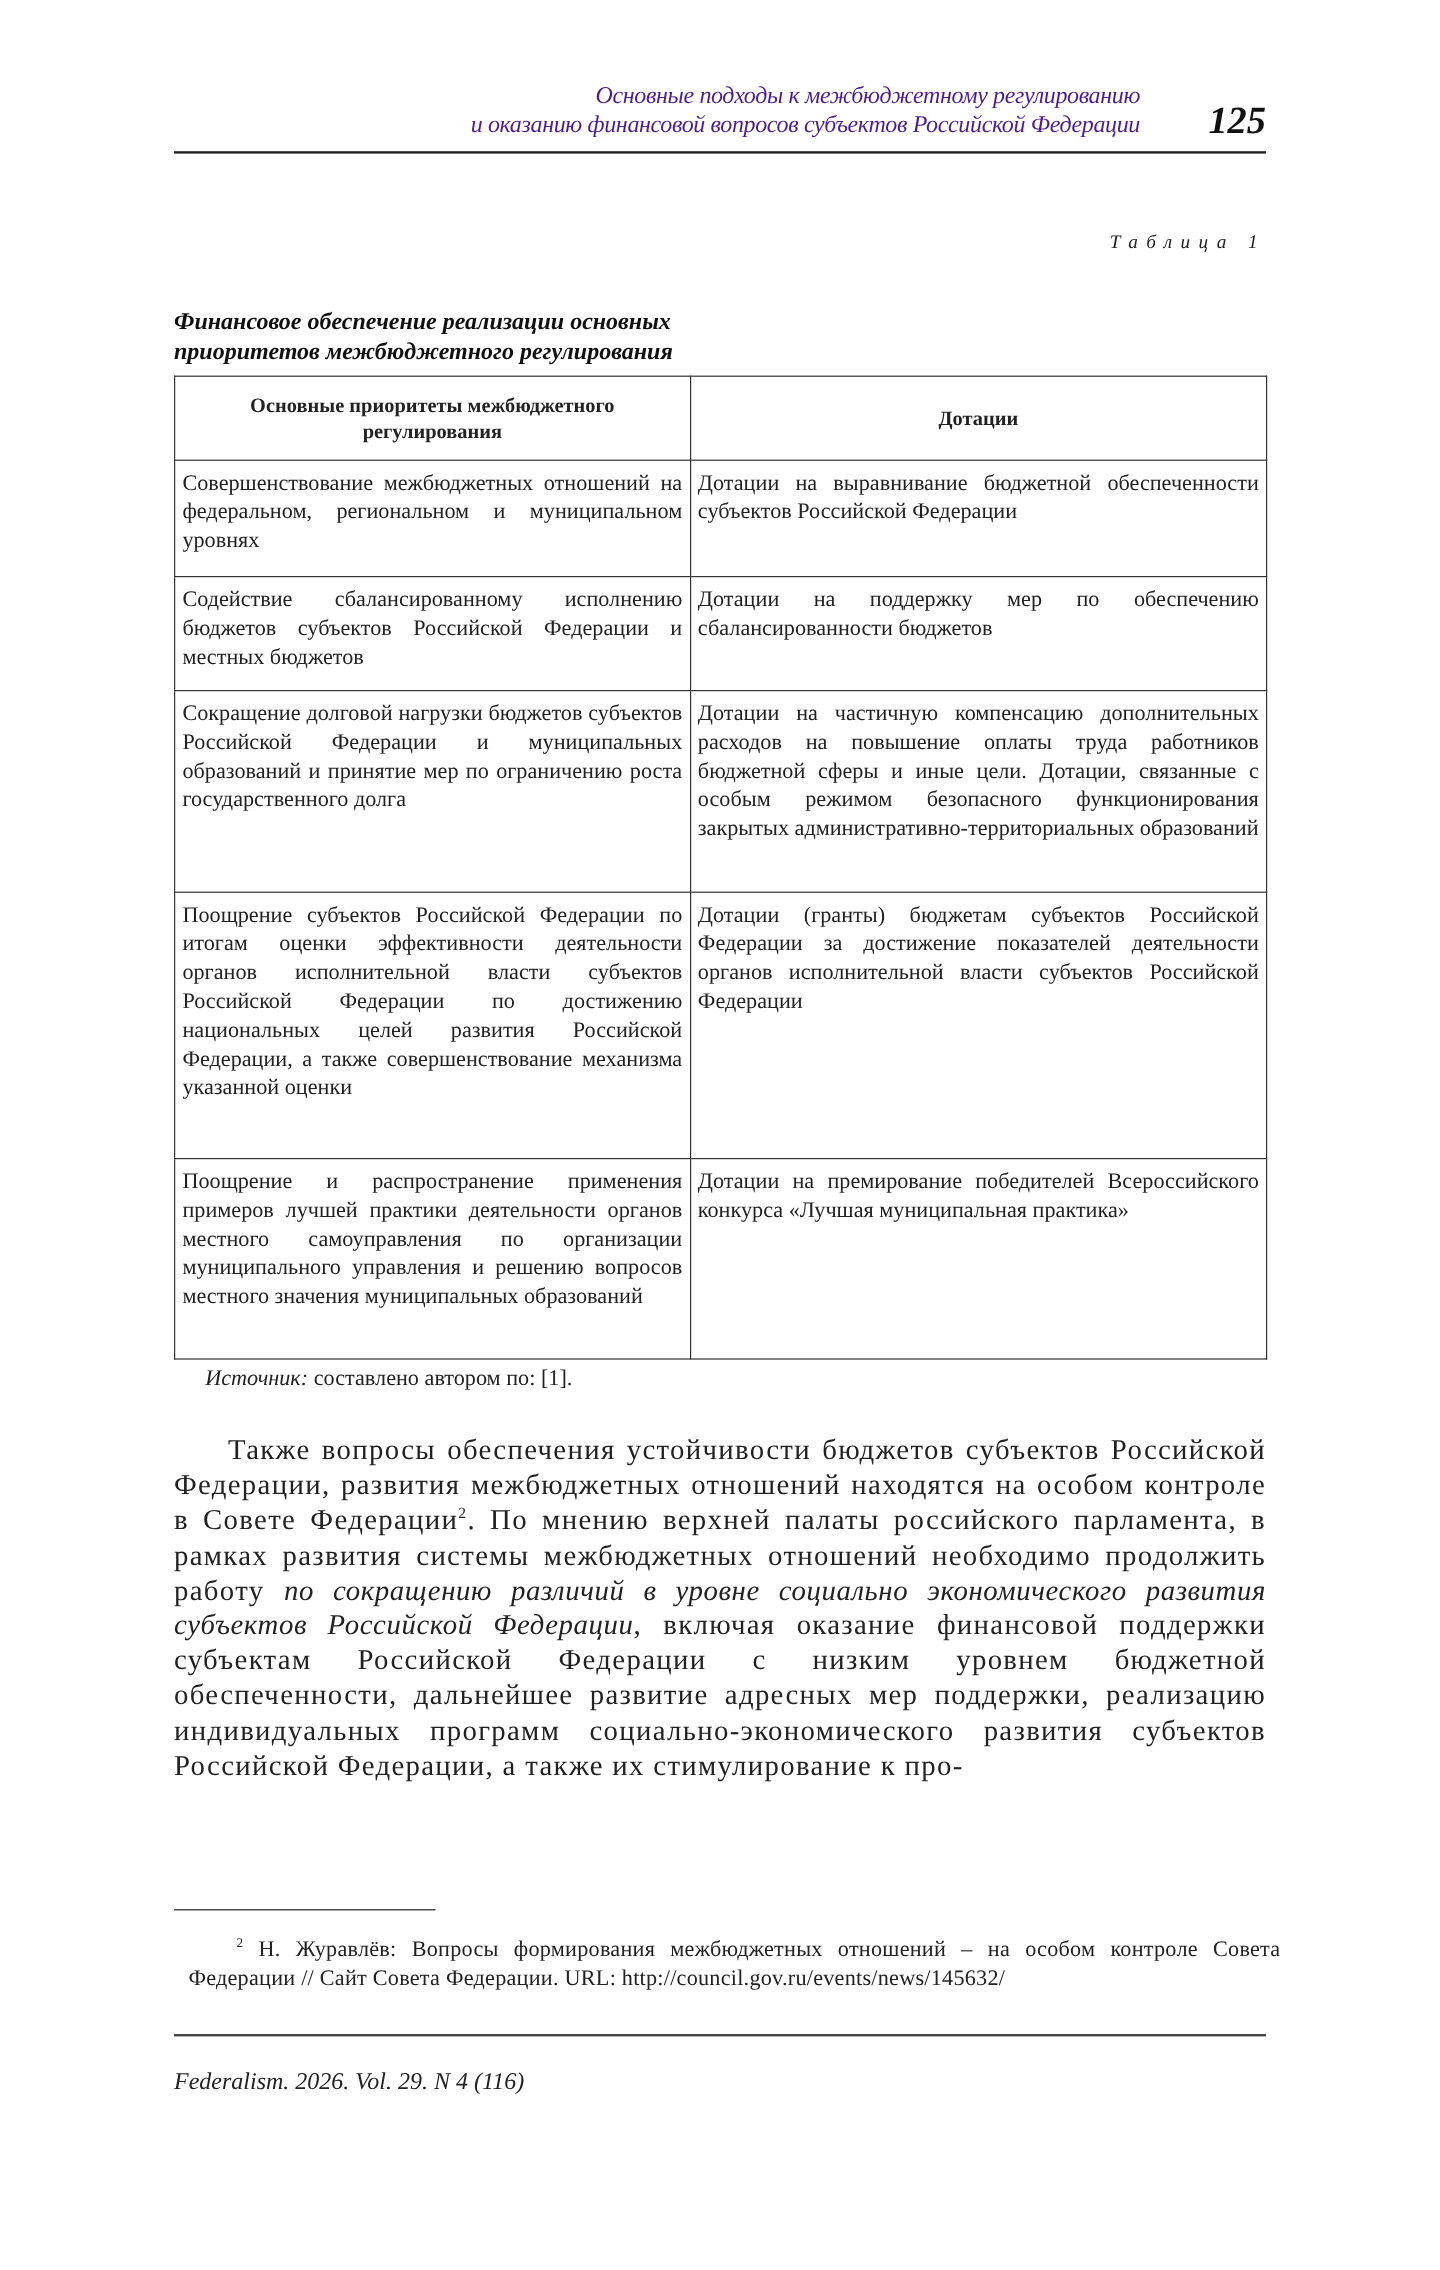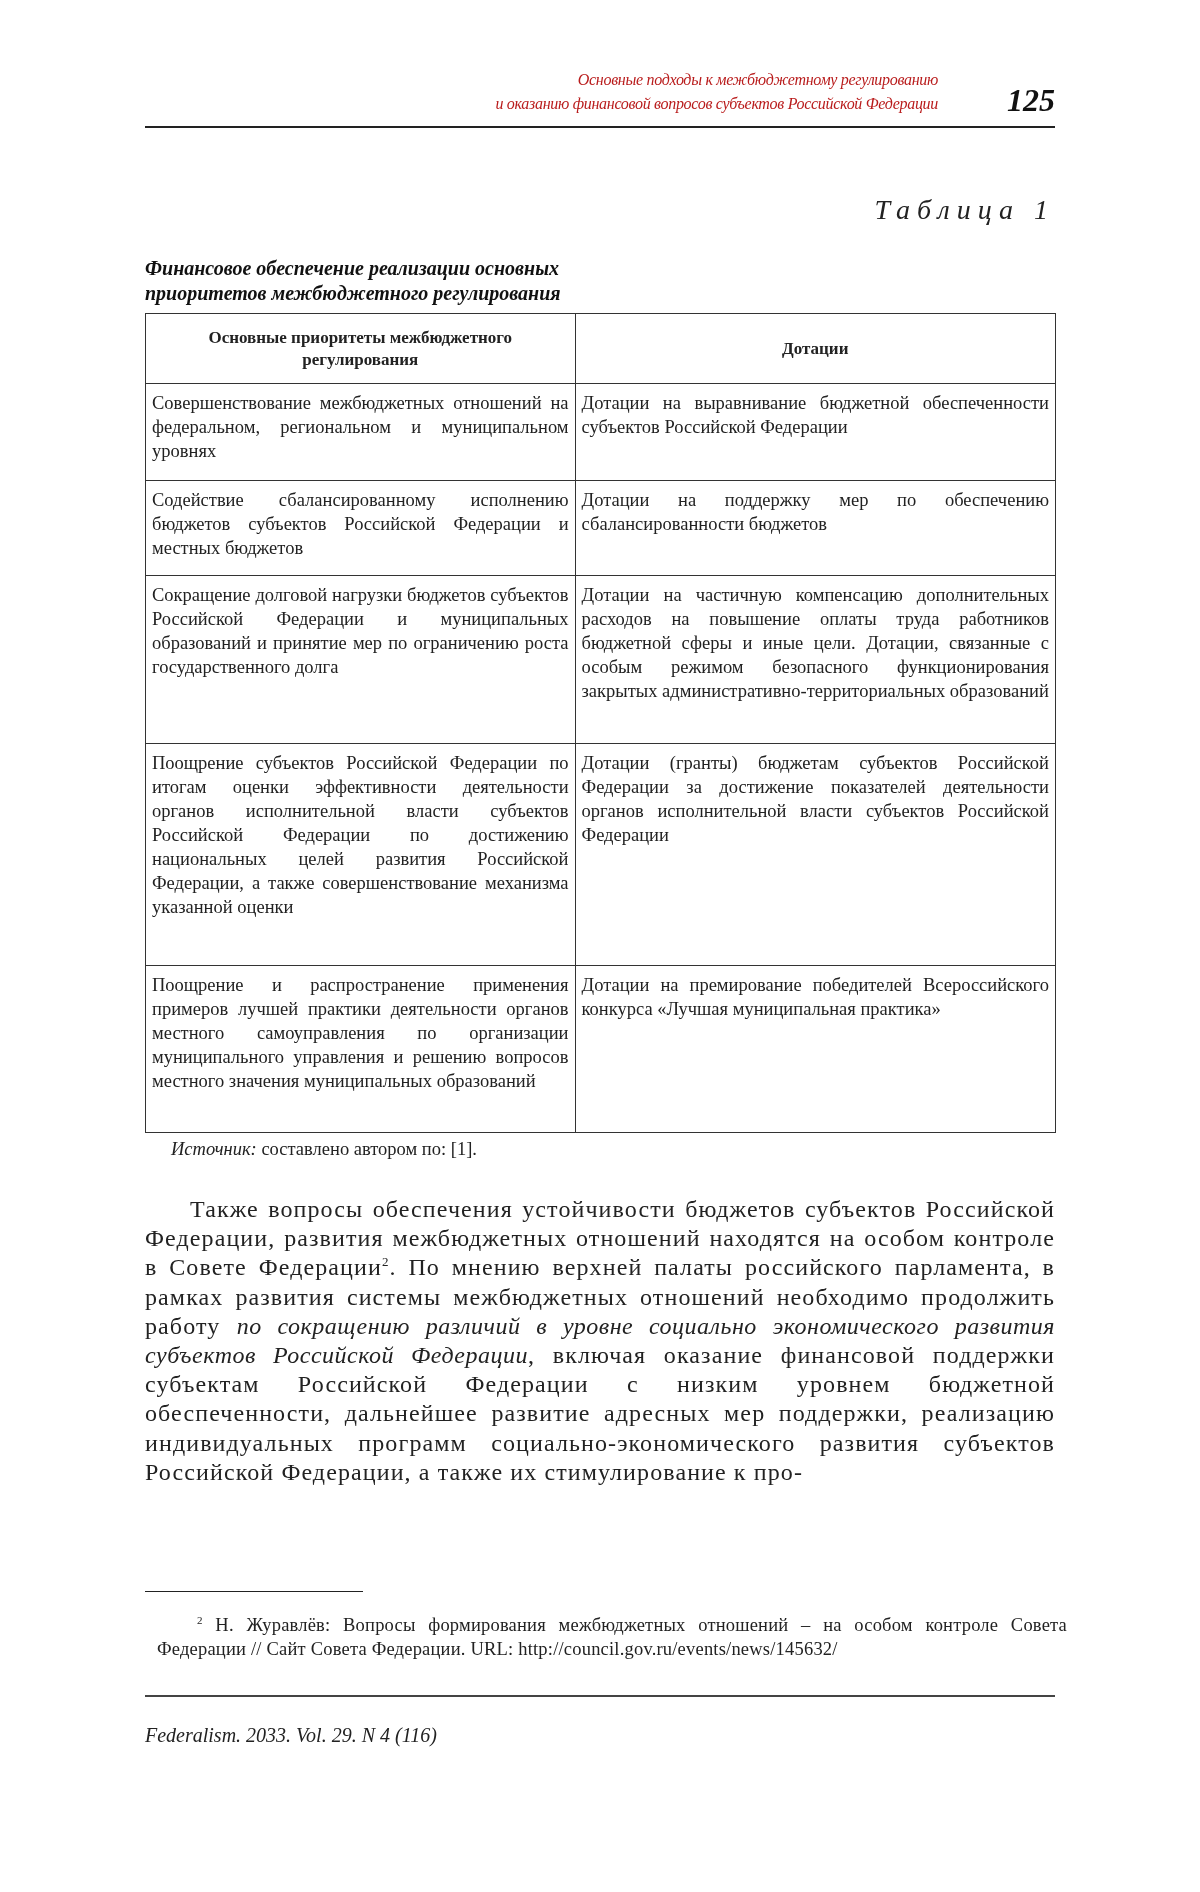--- a/index.html
+++ b/index.html
@@ -1,25 +1,25 @@
 <!DOCTYPE html>
 <html><head>
   <meta charset="utf-8">
   <style>
     html, body { margin: 0; padding: 0; background: #ffffff; }
     body { width: 1200px; height: 1892px; position: relative; overflow: hidden; color: #1a1a1a; font-family: "Liberation Serif", "DejaVu Serif", serif; }
     .abs { position: absolute; }
 
     
     .run-head { left: 145px; width: 910px; top: 68px; height: 60px; }
-    .run-title { position: absolute; right: 117px; top: 0; text-align: right; font-style: italic; font-size: 16px; line-height: 24px; font-stretch: condensed; letter-spacing: -0.3px; color: #b91c1c; }
+    .run-title { position: absolute; right: 105px; top: 0; text-align: right; font-style: italic; font-size: 20px; line-height: 24px; font-stretch: condensed; letter-spacing: -0.3px; color: #4c1d95; }
     .page-num { position: absolute; right: 0; top: 16px; font-weight: bold; font-style: italic; font-size: 32px; line-height: 32px; color: #111; }
     .head-rule { left: 145px; width: 910px; top: 126px; height: 0; border-top: 2.5px solid #222; }
 
-    .table-label { right: 145px; top: 194px; font-style: italic; font-size: 28px; letter-spacing: 7px; color: #222; }
+    .table-label { right: 145px; top: 194px; font-style: italic; font-size: 16px; letter-spacing: 7px; color: #222; }
     .table-title { left: 145px; width: 910px; top: 256px; font-weight: bold; font-style: italic; font-size: 20px; line-height: 25px; color: #111; }
 
     table.data { position: absolute; left: 145px; top: 313px; width: 911px; border-collapse: collapse; font-size: 18.5px; line-height: 24px; color: #222; }
     table.data th, table.data td { border: 1.5px solid #333; vertical-align: top; text-align: justify; padding: 7px 6px 9px 6px; }
     table.data th { font-weight: bold; text-align: center; vertical-align: middle; font-size: 17px; line-height: 22px; padding: 10px 10px; }
     table.data col.c1 { width: 430px; }
     table.data col.c2 { width: 481px; }
     .h-row { height: 70px; }
     .r1 { height: 97px; } .r2 { height: 95px; } .r3 { height: 168px; } .r4 { height: 222px; } .r5 { height: 167px; }
 
@@ -90,13 +90,13 @@
 </table>
 
 <div class="abs source"><em>Источник:</em><span> составлено автором по: [1].</span></div>
 
 <p class="abs body-para" style="margin:0"><span>Также вопросы обеспечения устойчивости бюджетов субъектов Российской Федерации, развития межбюджетных отношений находятся на особом контроле в Совете Федерации</span><sup>2</sup><span>. По мнению верхней палаты российского парламента, в рамках развития системы межбюджетных отношений необходимо продолжить работу </span><em>по сокращению различий в уровне социально экономического развития субъектов Российской Федерации</em><span>, включая оказание финансовой поддержки субъектам Российской Федерации с низким уровнем бюджетной обеспеченности, дальнейшее развитие адресных мер поддержки, реализацию индивидуальных программ социально-экономического развития субъектов Российской Федерации, а также их стимулирование к про-</span></p>
 
 <div class="abs fn-rule"></div>
 <p class="abs footnote" style="margin:12px"><sup>2</sup><span> Н. Журавлёв: Вопросы формирования межбюджетных отношений – на особом контроле Совета Федерации // Сайт Совета Федерации. URL: http://council.gov.ru/events/news/145632/</span></p>
 
 <div class="abs foot-rule"></div>
-<div class="abs journal">Federalism. 2033. Vol. 29. N 4 (116)</div>
+<div class="abs journal">Federalism. 2026. Vol. 29. N 4 (116)</div>
 
 </body></html>

